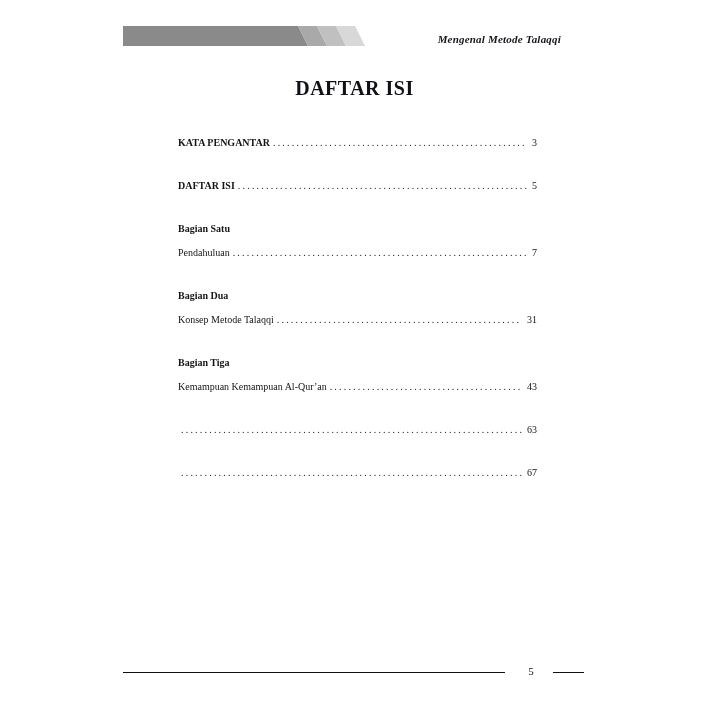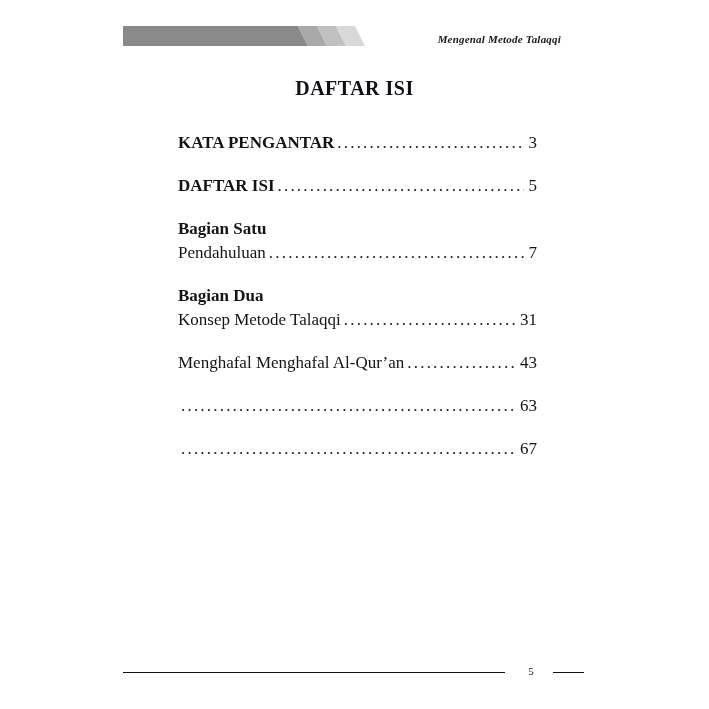--- a/index.html
+++ b/index.html
@@ -39,21 +39,21 @@
     font-weight: bold;
     letter-spacing: 0.5px;
     color: #101016;
   }
 
   
   .toc {
     position: absolute;
     left: 178px; top: 131px;
     width: 359px;
-    font-size: 17px;
+    font-size: 10px;
   }
   .toc-block { margin-bottom: 19px; }
   .toc-row {
     display: flex;
     align-items: baseline;
     line-height: 24px;
     white-space: nowrap;
   }
   .toc-row .label { flex: 0 0 auto; }
   .toc-row.bold .label { font-weight: bold; }
@@ -140,22 +140,23 @@
   <div class="toc-block">
     <div class="group-heading">Bagian Dua</div>
     <div class="toc-row">
       <span class="label">Konsep Metode Talaqqi</span>
       <span class="dots">...........................................................................................................................</span>
       <span class="pagenum">31</span>
     </div>
   </div>
 
   <div class="toc-block">
+    <div class="group-heading">Bagian Tiga</div>
     <div class="toc-row">
-      <span class="label">Menghafal Menghafal Al-Qur’an</span>
+      <span class="label">Kemampuan Kemampuan Al-Qur’an</span>
       <span class="dots">...........................................................................................................................</span>
       <span class="pagenum">43</span>
     </div>
   </div>
 
   <div class="toc-block">
     <div class="toc-row bold">
       <span class="dots">...........................................................................................................................</span>
       <span class="pagenum">63</span>
     </div>

